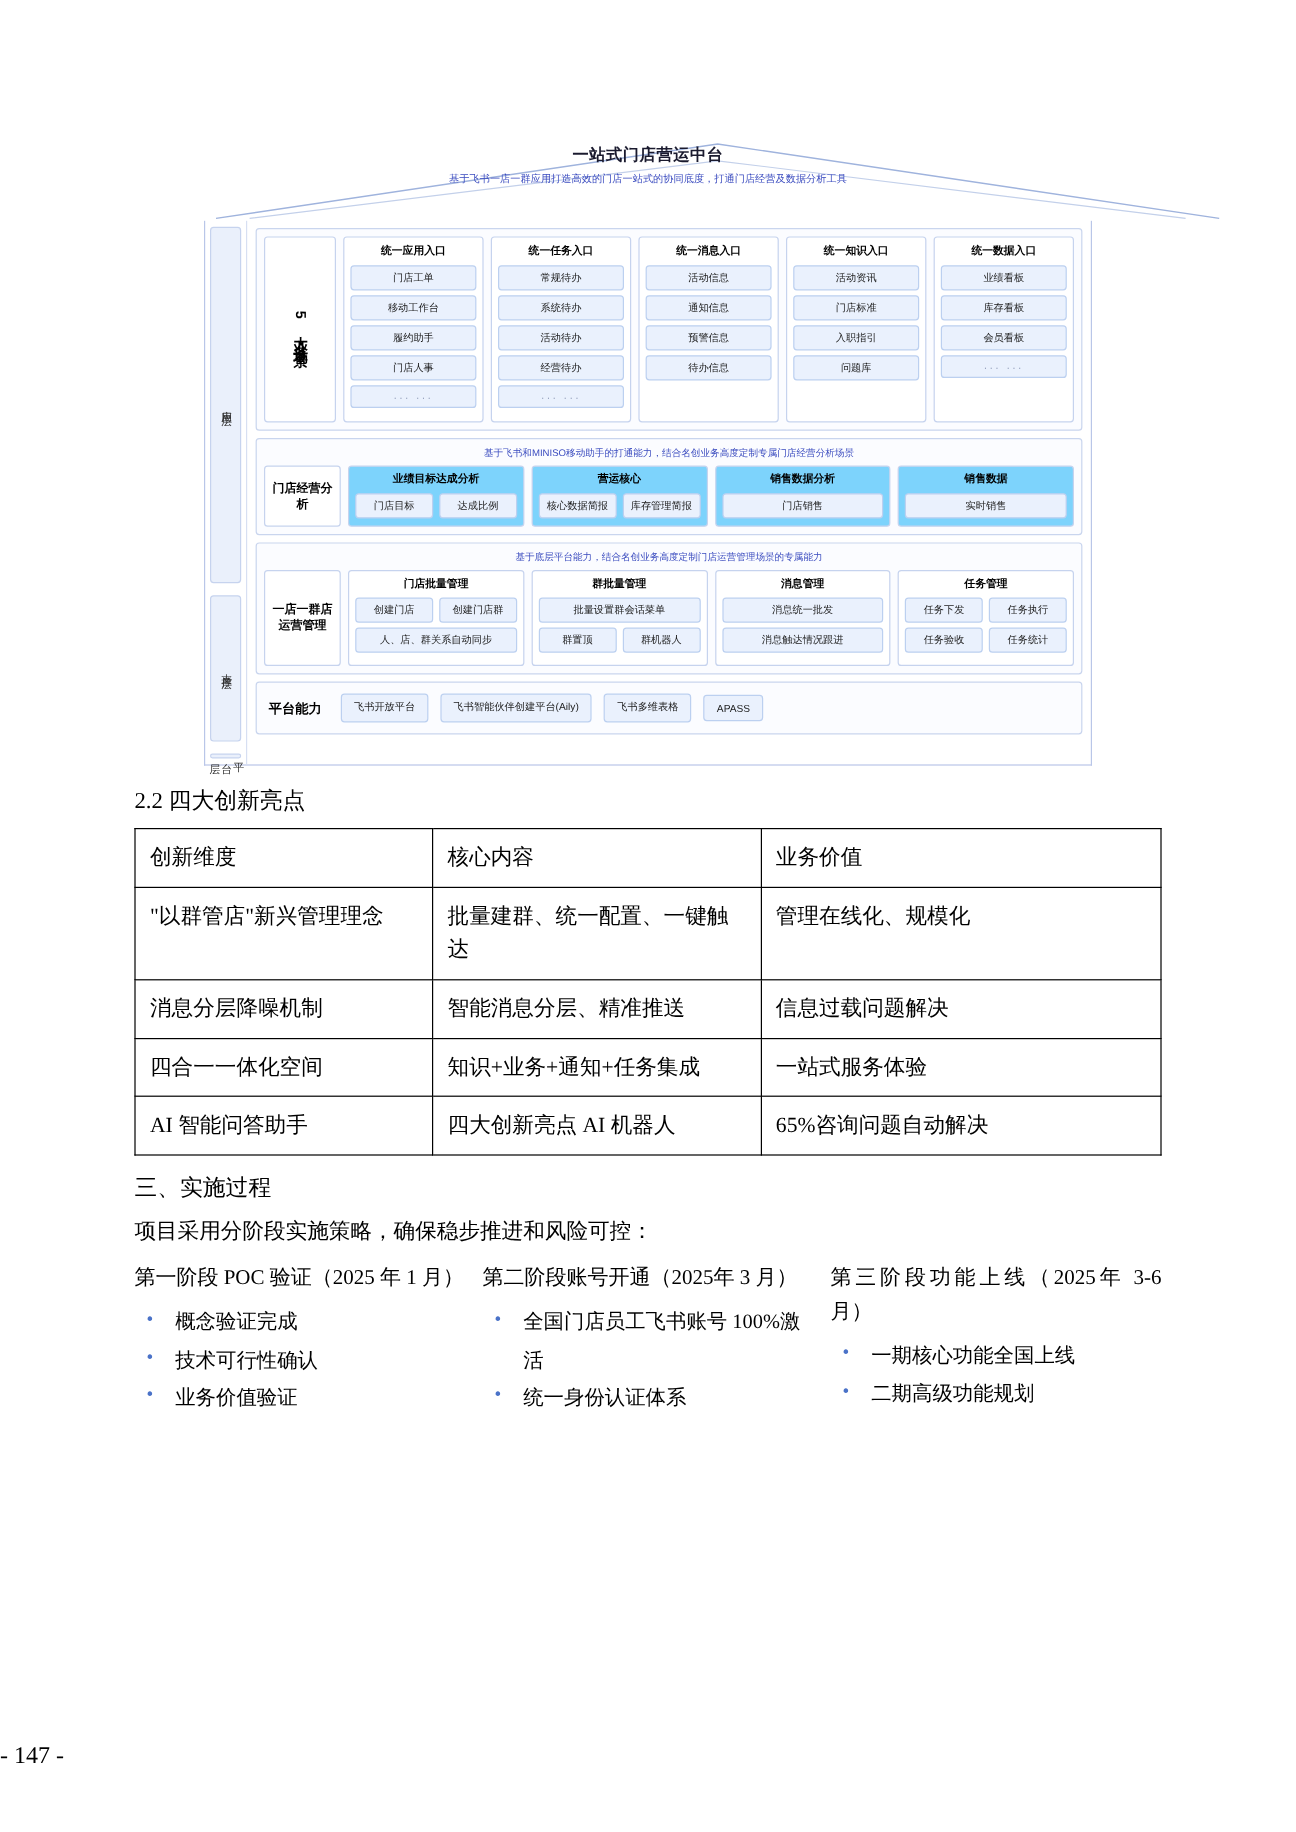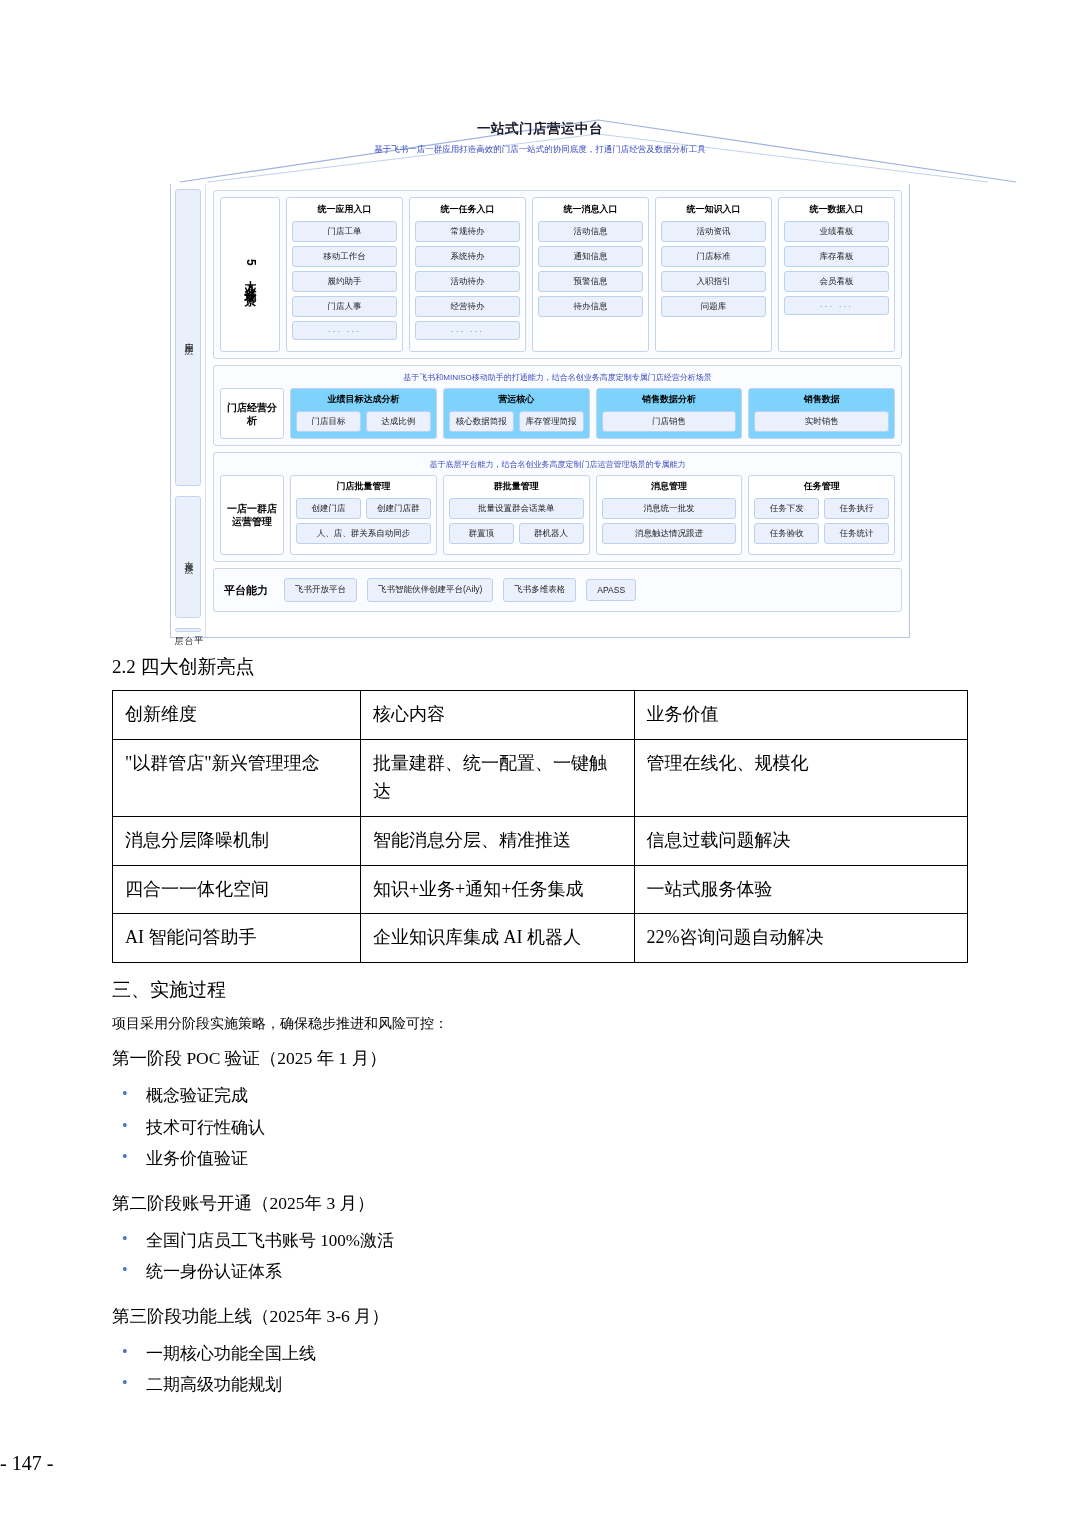--- a/index.html
+++ b/index.html
@@ -53,24 +53,24 @@
   .plat .chip{margin-bottom:0;padding:5px 10px;}
 
   
   h2.sec{font-size:19px;font-weight:normal;margin:16px 0 10px 0;}
   table.t{width:100%;border-collapse:collapse;margin:0 0 6px 0;}
   table.t td{border:1px solid #000;padding:10px 12px;font-size:18px;line-height:1.55;vertical-align:top;}
   .c1{width:29%;}
   .c2{width:32%;}
   .c3{width:39%;}
 
-  p.para{font-size:14px;margin:10px 0;line-height:1.5;}
+  p.para{font-size:18px;margin:10px 0;line-height:1.5;}
   h3.sec3{font-size:19px;font-weight:normal;margin:14px 0 8px 0;}
 
-  .phases{display:flex;gap:14px;margin-top:6px;flex-direction:column;}
+  .phases{display:flex;gap:14px;margin-top:6px;}
   .phase{flex:1;}
   .phase-title{font-size:17.5px;line-height:1.6;text-align:justify;}
   .phase ul{list-style:none;margin:8px 0 0 0;padding:0;}
   .phase li{font-size:17px;line-height:1.85;position:relative;padding-left:34px;}
   .phase li::before{content:"•";position:absolute;left:10px;top:-1px;color:#4a72c8;font-size:16px;}
 
   .pageno{position:absolute;left:0;right:0;bottom:52px;font-size:20px;}
 </style>
 </head>
 <body>
@@ -258,22 +258,22 @@
         <td>智能消息分层、精准推送</td>
         <td>信息过载问题解决</td>
       </tr>
       <tr>
         <td>四合一一体化空间</td>
         <td>知识+业务+通知+任务集成</td>
         <td>一站式服务体验</td>
       </tr>
       <tr>
         <td>AI 智能问答助手</td>
-        <td>企业知识库集成 AI 机器人</td>
-        <td>22%咨询问题自动解决</td>
+        <td>四大创新亮点 AI 机器人</td>
+        <td>65%咨询问题自动解决</td>
       </tr>
     </tbody>
   </table>
 
   <h3 class="sec3">三、实施过程</h3>
   <p class="para">项目采用分阶段实施策略，确保稳步推进和风险可控：</p>
 
   <div class="phases">
     <div class="phase">
       <div class="phase-title">第一阶段 POC 验证（2025 年 1 月）</div>

